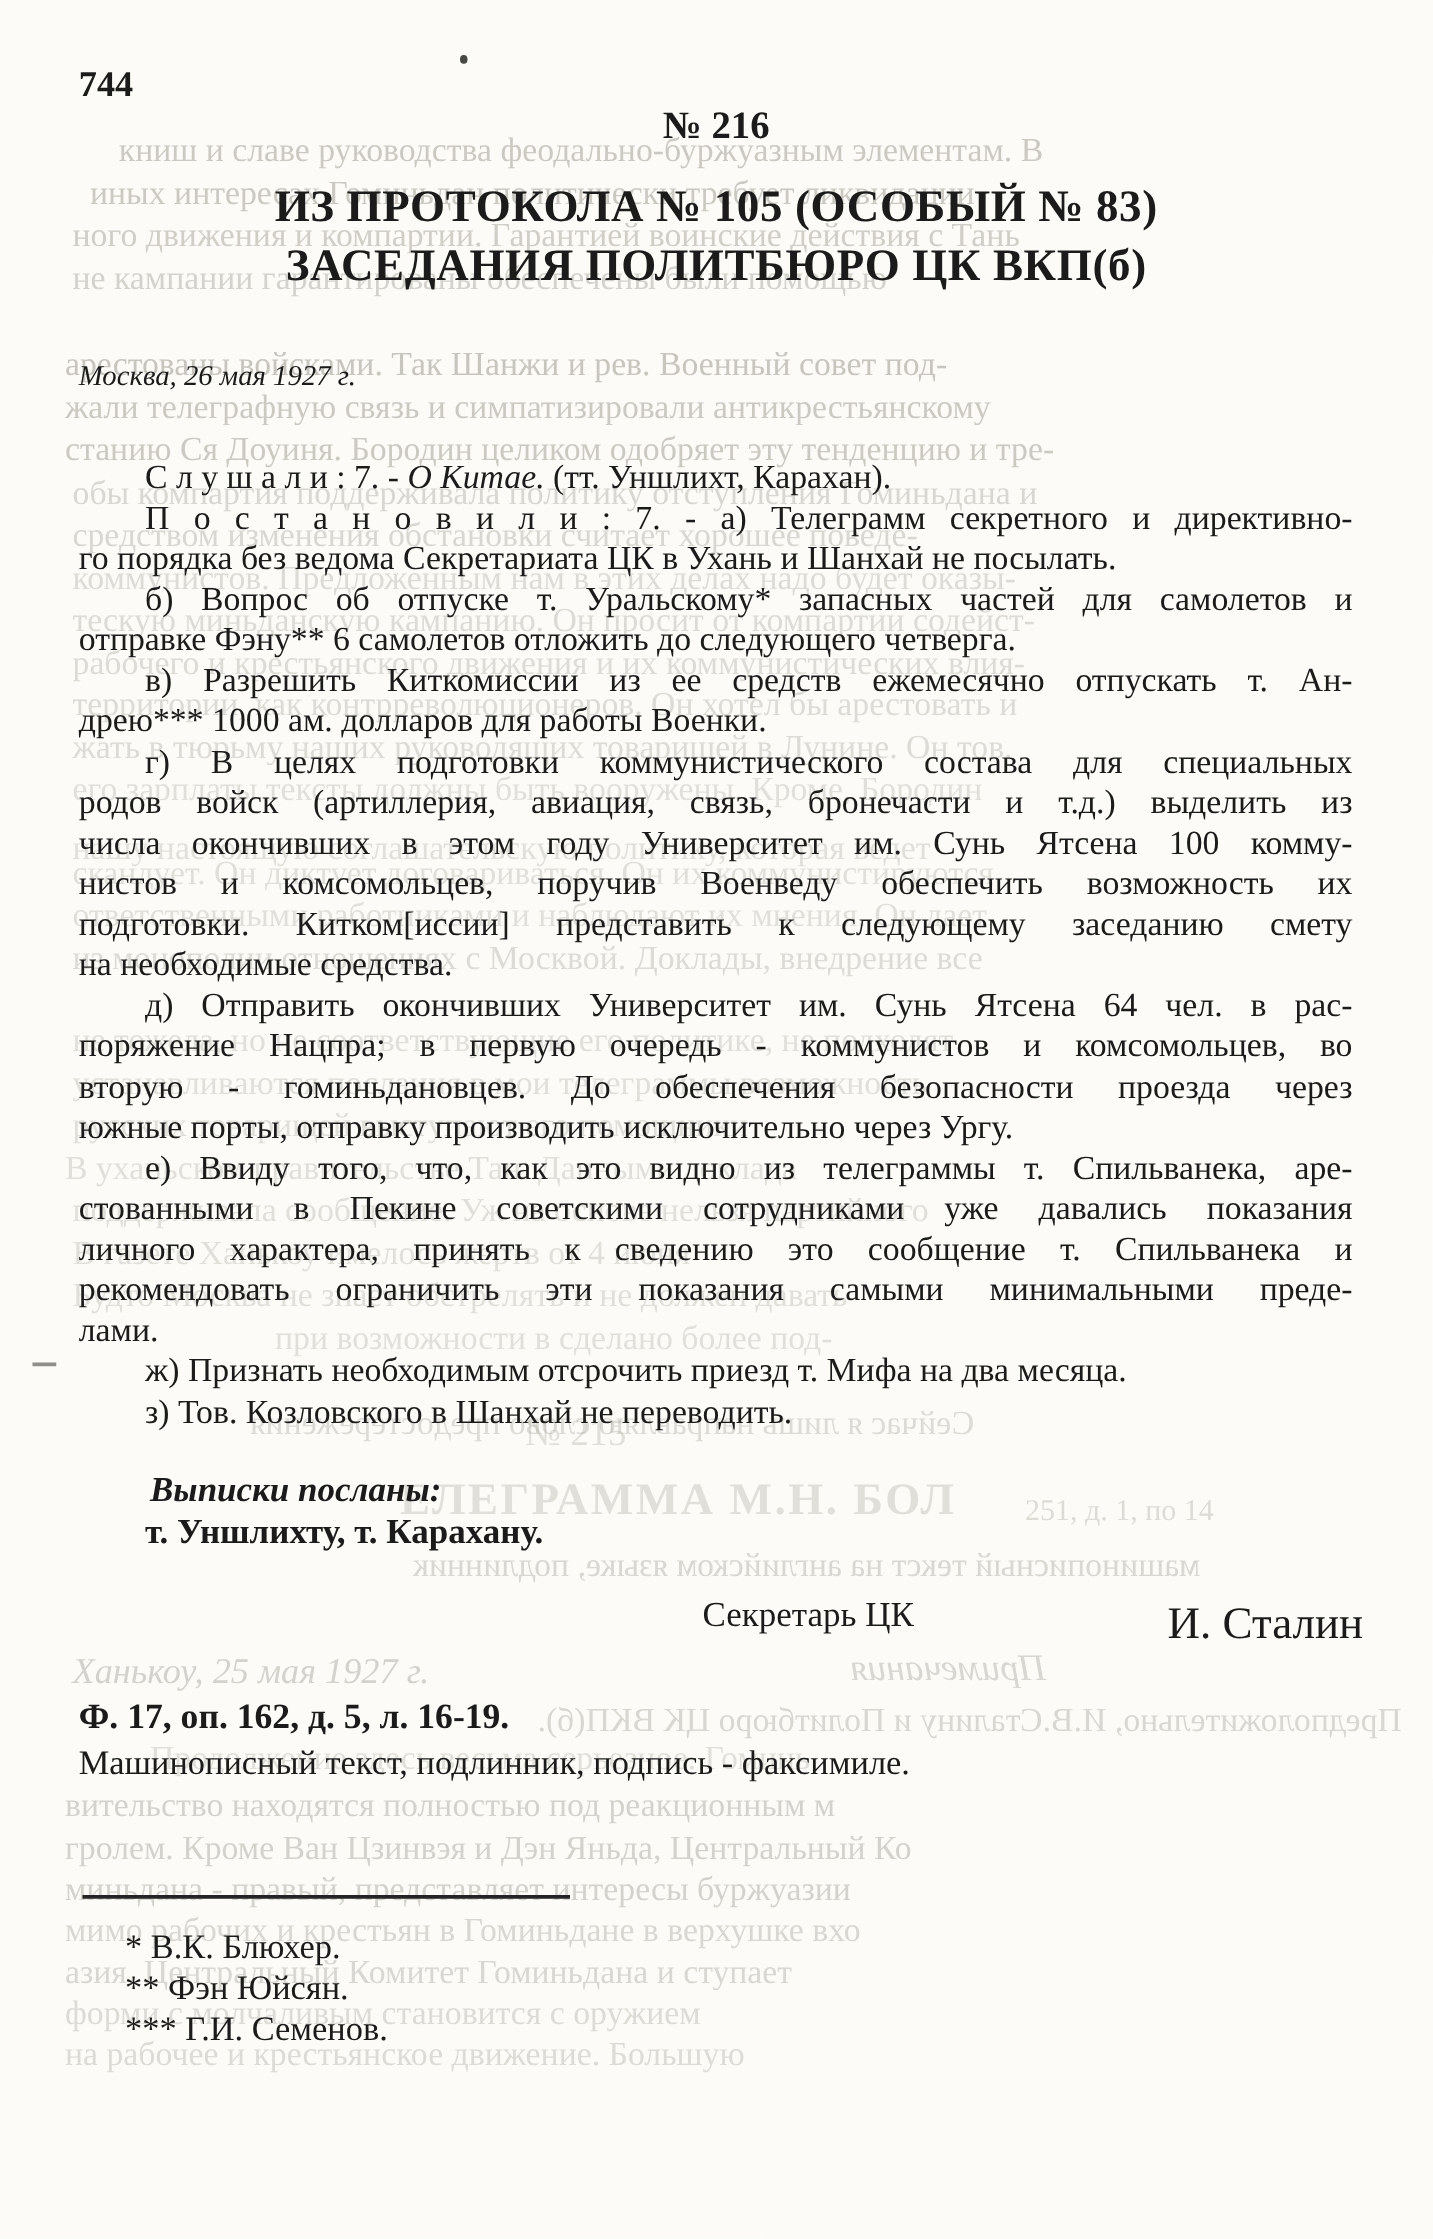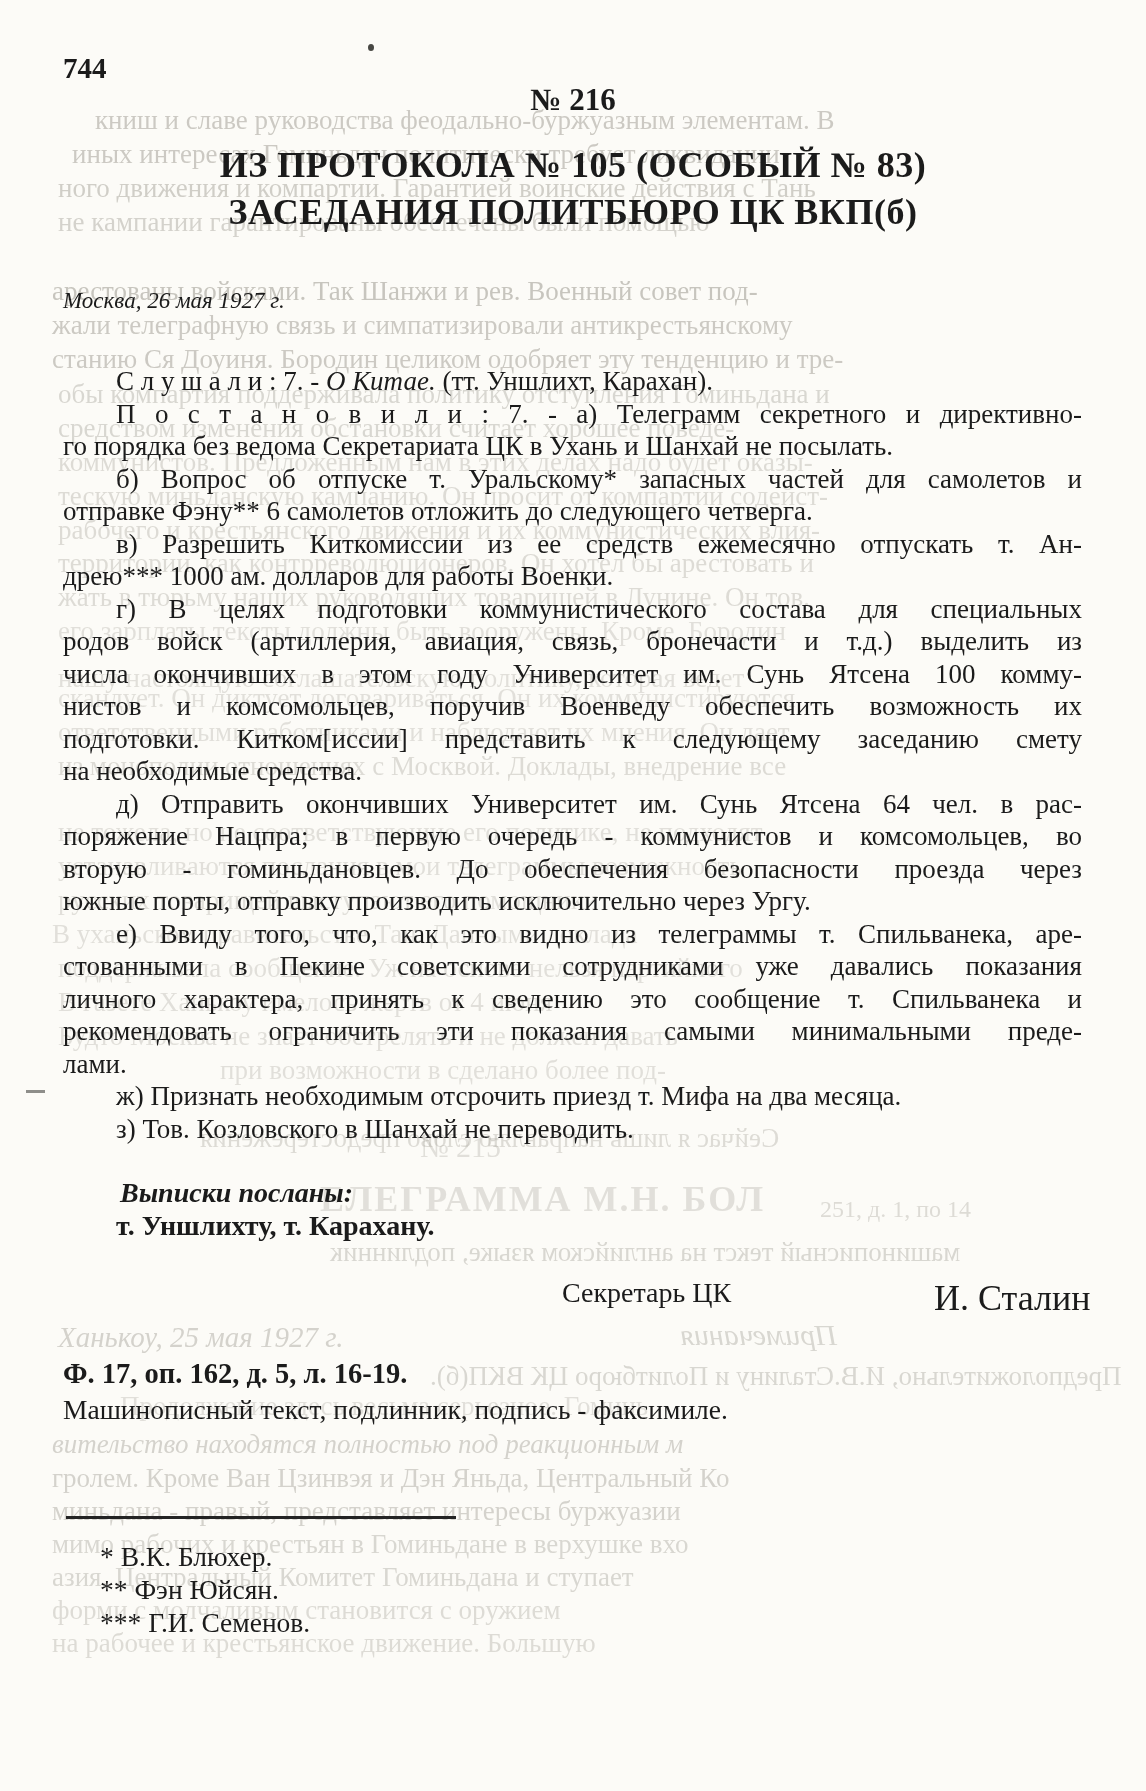--- a/index.html
+++ b/index.html
@@ -83,21 +83,21 @@
       <div class="bleed" style="left: 220px; top: 1056px; opacity: 0.3;">при возможности в сделано более под-</div>
       <div class="bleed mir" style="left: 200px; top: 1124px; opacity: 0.35;">Сейчас я лишь направляю слово предостережения</div>
       <div class="bleed" style="left: 420px; top: 1130px; font-size: 30px; opacity: 0.3;">№ 215</div>
       <div class="bleed bold" style="left: 320px; top: 1180px; font-size: 36px; opacity: 0.3;">ЕЛЕГРАММА М.Н. БОЛ</div>
       <div class="bleed" style="left: 820px; top: 1196px; font-size: 24px; opacity: 0.35;">251, д. 1, по 14</div>
       <div class="bleed mir" style="left: 330px; top: 1238px; opacity: 0.4;">машинописный текст на английском языке, подлинник</div>
       <div class="bleed mir it" style="left: 680px; top: 1318px; font-size: 30px; opacity: 0.4;">Примечания</div>
       <div class="bleed it" style="left: 58px; top: 1322px; font-size: 29px; opacity: 0.45;">Ханькоу, 25 мая 1927 г.</div>
       <div class="bleed mir" style="left: 430px; top: 1362px; opacity: 0.4;">Предположительно, И.В.Сталину и Политбюро ЦК ВКП(б).</div>
       <div class="bleed" style="left: 120px; top: 1392px; opacity: 0.3;">Продолжение здесь весьма серьезное. Гоминь</div>
-      <div class="bleed" style="left: 52px; top: 1430px; opacity: 0.45; font-style: italic;">вительство находятся полностью под реакционным м</div>
+      <div class="bleed" style="left: 52px; top: 1430px; opacity: 0.45;">вительство находятся полностью под реакционным м</div>
       <div class="bleed" style="left: 52px; top: 1464px; opacity: 0.45;">гролем. Кроме Ван Цзинвэя и Дэн Яньда, Центральный Ко</div>
       <div class="bleed" style="left: 52px; top: 1497px; opacity: 0.45;">миньдана - правый, представляет интересы буржуазии</div>
       <div class="bleed" style="left: 52px; top: 1530px; opacity: 0.4;">мимо рабочих и крестьян в Гоминьдане в верхушке вхо</div>
       <div class="bleed" style="left: 52px; top: 1563px; opacity: 0.4;">азия. Центральный Комитет Гоминьдана и ступает</div>
       <div class="bleed" style="left: 52px; top: 1596px; opacity: 0.35;">форми с молчаливым становится с оружием</div>
       <div class="bleed" style="left: 52px; top: 1629px; opacity: 0.35;">на рабочее и крестьянское движение. Большую</div>
     </div>
 
   <div class="main">
 

